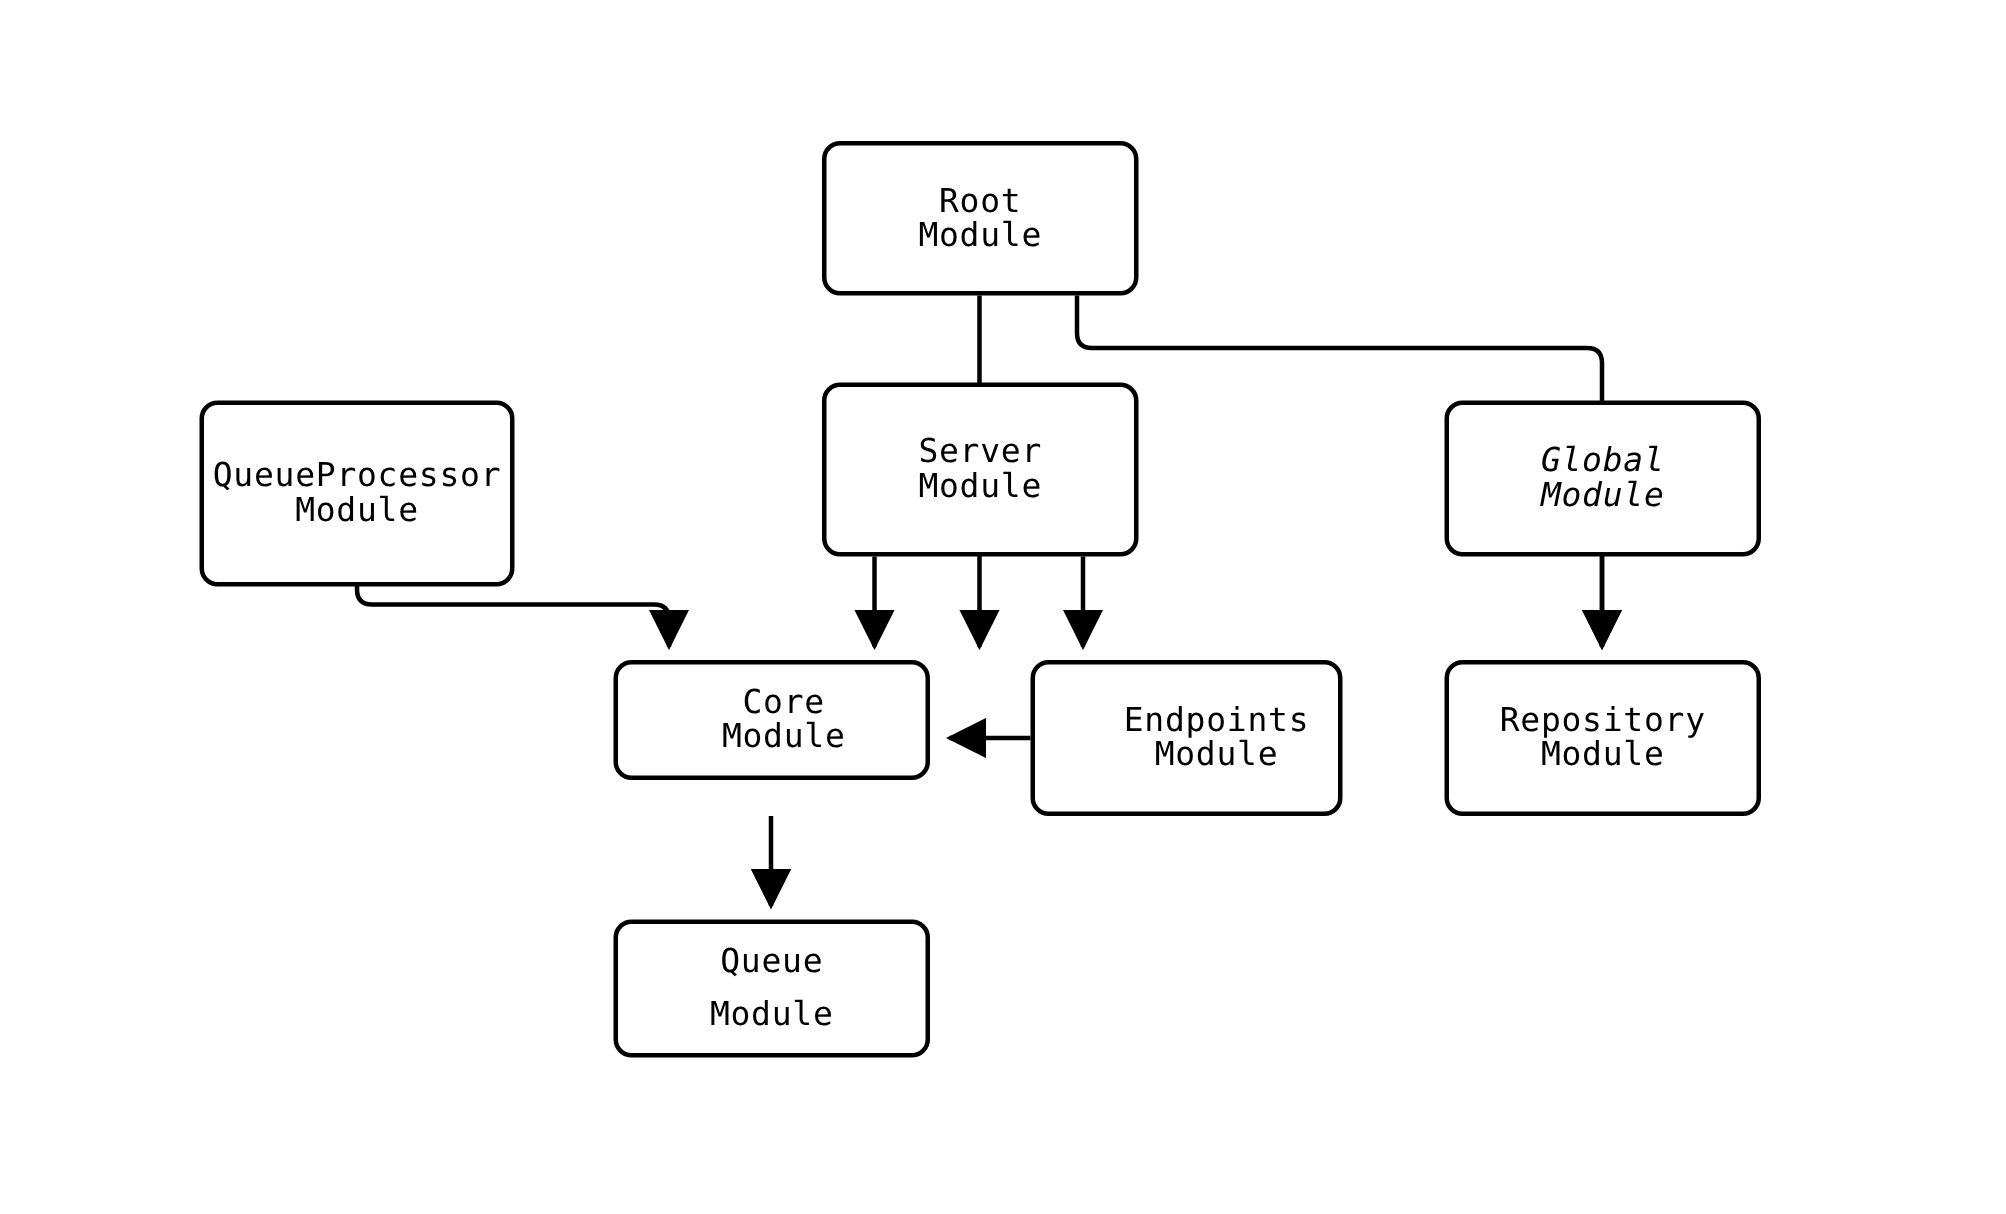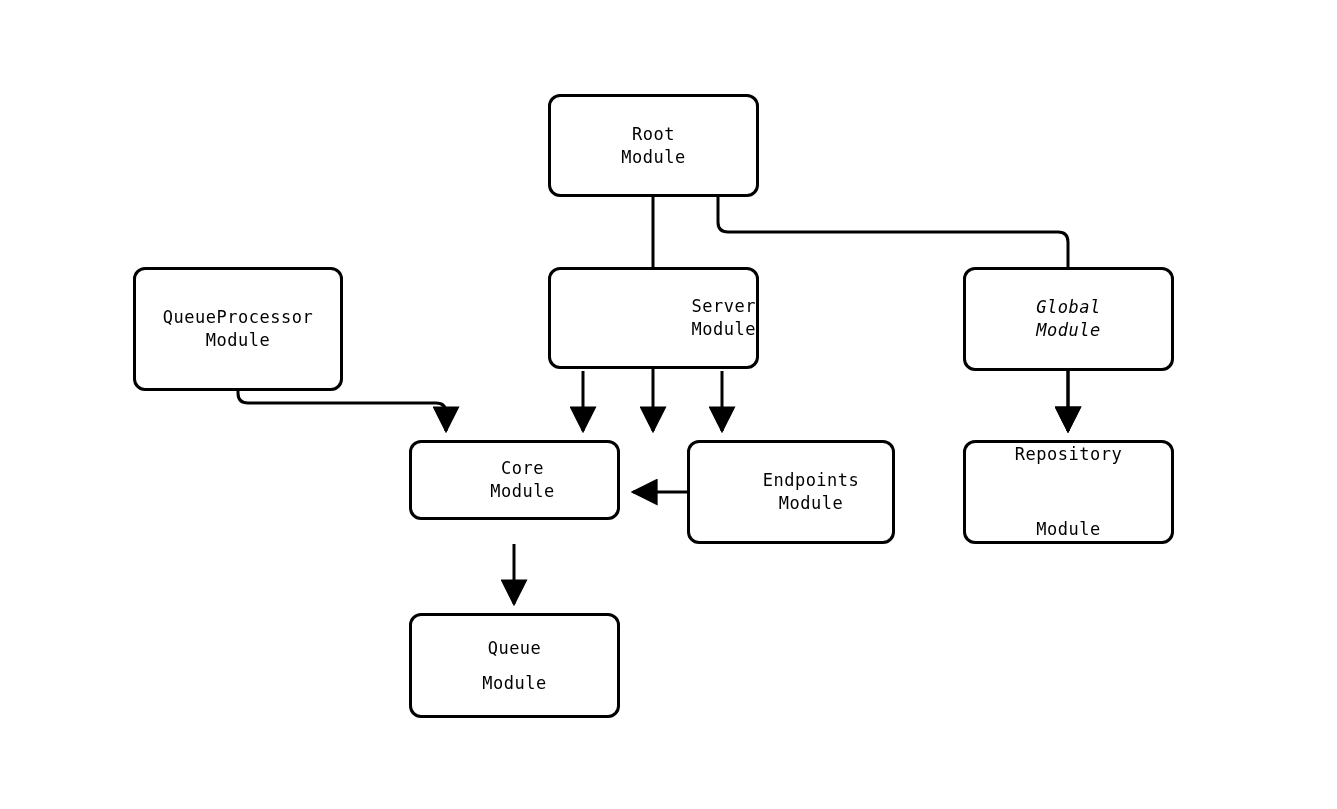--- a/index.html
+++ b/index.html
@@ -29,21 +29,21 @@
     border: 3px solid #000000;
     border-radius: 12px;
     background: #ffffff;
     display: flex;
     flex-direction: column;
     align-items: center;
     justify-content: center;
     z-index: 2;
   }
   .node-line {
-    font-size: 17px;
+    font-size: 22px;
     line-height: 23px;
     color: #000000;
     letter-spacing: 0.5px;
     white-space: pre;
     text-align: center;
   }
 </style>
 </head>
 <body>
 
@@ -69,39 +69,39 @@
 
   <div id="node-layer">
       <div class="node" style="left: 548px; top: 94px; width: 211px; height: 103px; border-color: rgb(0, 0, 0);">
         <div class="node-line">Root</div>
         <div class="node-line">Module</div>
       </div>
       <div class="node" style="left: 133px; top: 267px; width: 210px; height: 124px; border-color: rgb(0, 0, 0);">
         <div class="node-line">QueueProcessor</div>
         <div class="node-line">Module</div>
       </div>
-      <div class="node" style="left: 548px; top: 267px; width: 211px; height: 102px; border-color: rgb(0, 0, 0); align-items: flex-end;">
+      <div class="node" style="left: 548px; top: 255px; width: 211px; height: 116px; border-color: rgb(0, 0, 0);">
         <div class="node-line">Server</div>
         <div class="node-line">Module</div>
       </div>
       <div class="node" style="left: 963px; top: 267px; width: 211px; height: 104px; border-color: rgb(0, 0, 0); font-style: italic;">
         <div class="node-line">Global</div>
         <div class="node-line">Module</div>
       </div>
       <div class="node" style="left: 409px; top: 440px; width: 211px; height: 80px; border-color: rgb(0, 0, 0); padding-left: 16px;">
         <div class="node-line">Core</div>
         <div class="node-line">Module</div>
       </div>
       <div class="node" style="left: 687px; top: 440px; width: 208px; height: 104px; border-color: rgb(0, 0, 0); padding-left: 40px;">
         <div class="node-line">Endpoints</div>
         <div class="node-line">Module</div>
       </div>
-      <div class="node" style="left: 963px; top: 440px; width: 211px; height: 104px; border-color: rgb(0, 0, 0); justify-content: space-between;">
+      <div class="node" style="left: 963px; top: 440px; width: 211px; height: 104px; border-color: rgb(0, 0, 0);">
         <div class="node-line">Repository</div>
         <div class="node-line">Module</div>
       </div>
-      <div class="node" style="left: 409px; top: 613px; width: 211px; height: 105px; border-color: rgb(0, 0, 0); gap: 12px;">
+      <div class="node" style="left: 409px; top: 613px; width: 211px; height: 92px; border-color: rgb(0, 0, 0); gap: 12px;">
         <div class="node-line">Queue</div>
         <div class="node-line">Module</div>
       </div>
     </div>
 
 </div>
 
 </body></html>

